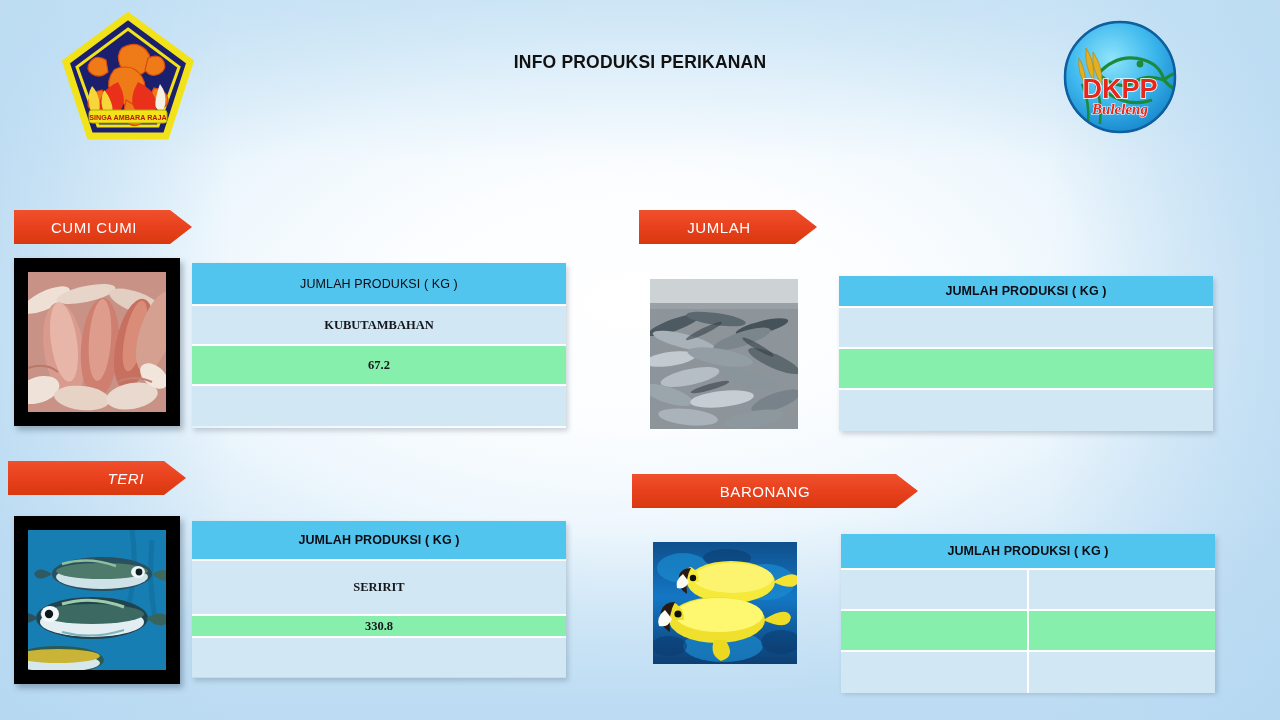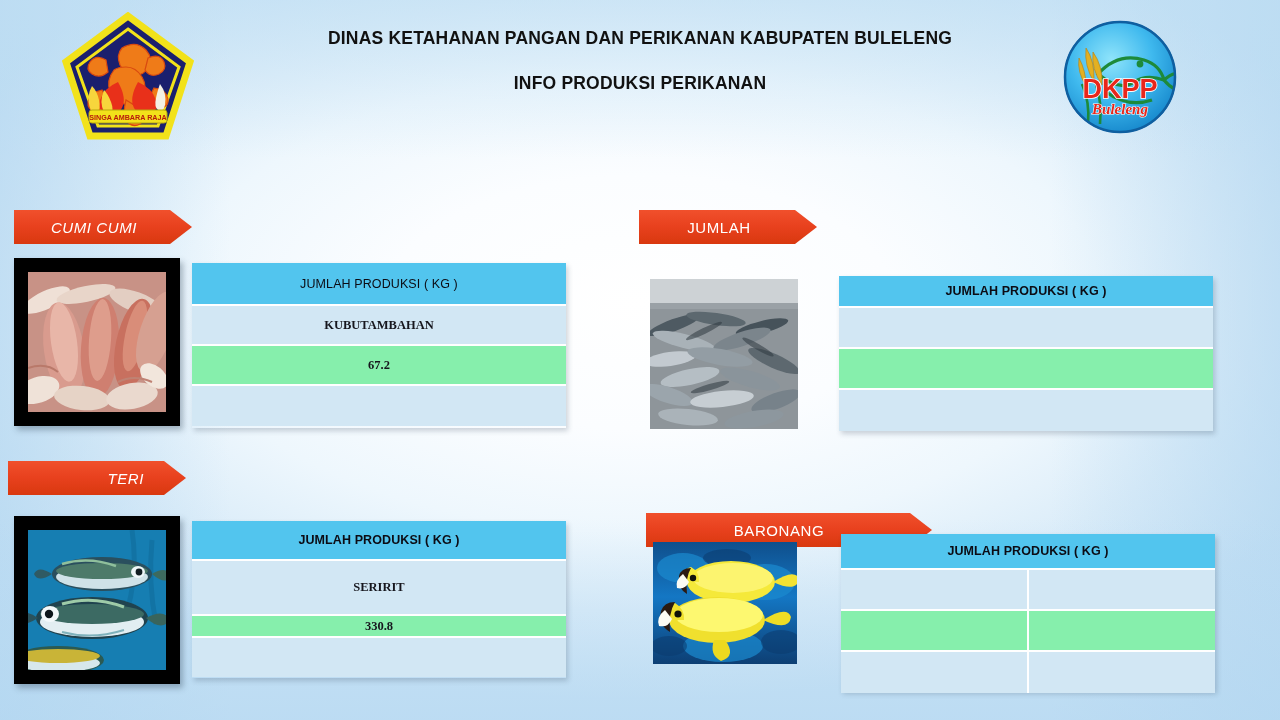--- a/index.html
+++ b/index.html
@@ -133,21 +133,20 @@
         <path d="M98 72 q7 9 5 21 q-2 8 -7 5 q-4 -3 -2 -12 q2 -9 4 -14 z"></path>
       </g>
 
       <rect x="27" y="98" width="78" height="13" rx="3" fill="#f2e21a" stroke="#b8a70c" stroke-width="1"></rect>
       <text x="66" y="108" font-family="Liberation Sans, sans-serif" font-size="7.2" font-weight="bold" fill="#b81a0c" text-anchor="middle">SINGA AMBARA RAJA</text>
     </g>
   </svg>
 </div>
 
 <div id="header-title">
-  <div class="line1">DINAS KETAHANAN PANGAN DAN PERIKANAN KABUPATEN BULELENG</div>
   <div class="line2">INFO  PRODUKSI PERIKANAN</div>
 </div>
 
 <div id="logo-right">
   <svg viewBox="0 0 148 118" width="148" height="118">
     <defs>
       <radialGradient id="globe" cx="42%" cy="34%" r="72%">
         <stop offset="0%" stop-color="#8fe4fb"></stop>
         <stop offset="52%" stop-color="#3fb9ee"></stop>
         <stop offset="100%" stop-color="#1384c9"></stop>
@@ -178,21 +177,21 @@
       </g>
 
       <text x="74" y="80" font-family="Liberation Sans, sans-serif" font-size="27" font-weight="bold" fill="#e8261b" stroke="#ffffff" stroke-width="1.6" paint-order="stroke" text-anchor="middle">DKPP</text>
       <text x="74" y="96" font-family="Liberation Serif, serif" font-size="15" font-style="italic" font-weight="bold" fill="#e8261b" stroke="#ffffff" stroke-width="1.2" paint-order="stroke" text-anchor="middle">Buleleng</text>
     </g>
     <circle cx="74" cy="59" r="55" fill="none" stroke="#0f5fa0" stroke-width="2.5"></circle>
   </svg>
 </div>
 
 <div class="banner" style="left:14px;top:210px;width:178px;">
-  <span style="text-align:center;padding-right:18px;font-style:italic;">CUMI CUMI</span>
+  <span style="text-align:center;padding-right:18px;">CUMI CUMI</span>
 </div>
 
 <div class="photo-framed" style="left:14px;top:258px;width:138px;height:140px;">
   <div class="photo-inner">
     <svg viewBox="0 0 138 140" width="100%" height="100%" preserveAspectRatio="none">
       <rect width="138" height="140" fill="#c89286"></rect>
       <g>
         <ellipse cx="18" cy="28" rx="26" ry="9" fill="#efe0d6" transform="rotate(-25 18 28)"></ellipse>
         <ellipse cx="58" cy="22" rx="30" ry="8" fill="#e8d5c9" transform="rotate(-12 58 22)"></ellipse>
         <ellipse cx="108" cy="30" rx="28" ry="10" fill="#e3cec2" transform="rotate(20 108 30)"></ellipse>
@@ -328,21 +327,21 @@
     <div class="cell">SERIRIT</div>
   </div>
   <div class="row b" style="height:22px;">
     <div class="cell">330.8</div>
   </div>
   <div class="row a" style="height:39px;">
     <div class="cell"></div>
   </div>
 </div>
 
-<div class="banner" style="left:646px;top:474px;width:286px;margin-top:39px;">
+<div class="banner" style="left:632px;top:474px;width:286px;">
   <span style="text-align:center;padding-right:20px;">BARONANG</span>
 </div>
 
 <div class="photo-plain" style="left:653px;top:542px;width:144px;height:122px;">
   <div class="photo-inner">
     <svg viewBox="0 0 144 122" width="100%" height="100%" preserveAspectRatio="none">
       <defs>
         <linearGradient id="seabg" x1="0" y1="0" x2="0" y2="1">
           <stop offset="0%" stop-color="#0f4f8c"></stop>
           <stop offset="45%" stop-color="#1477c4"></stop>

